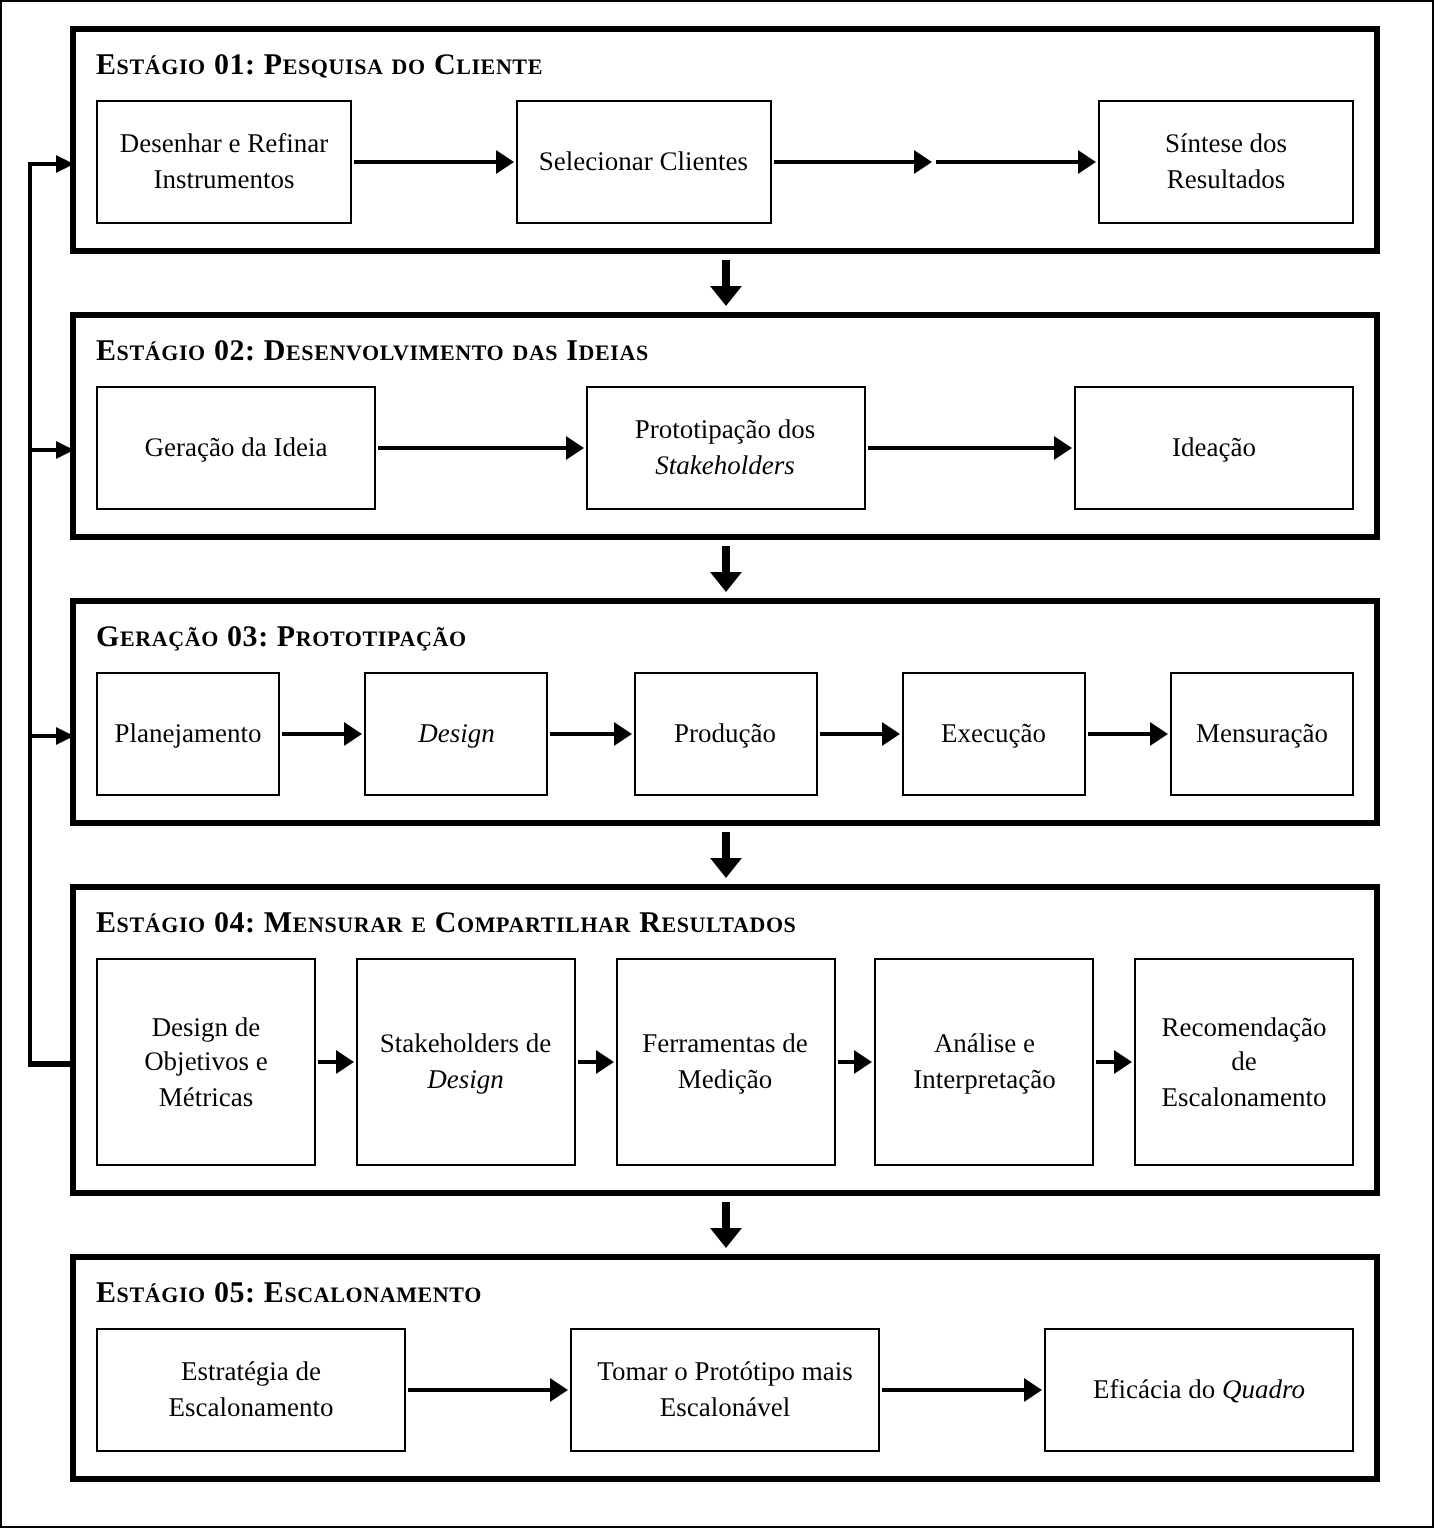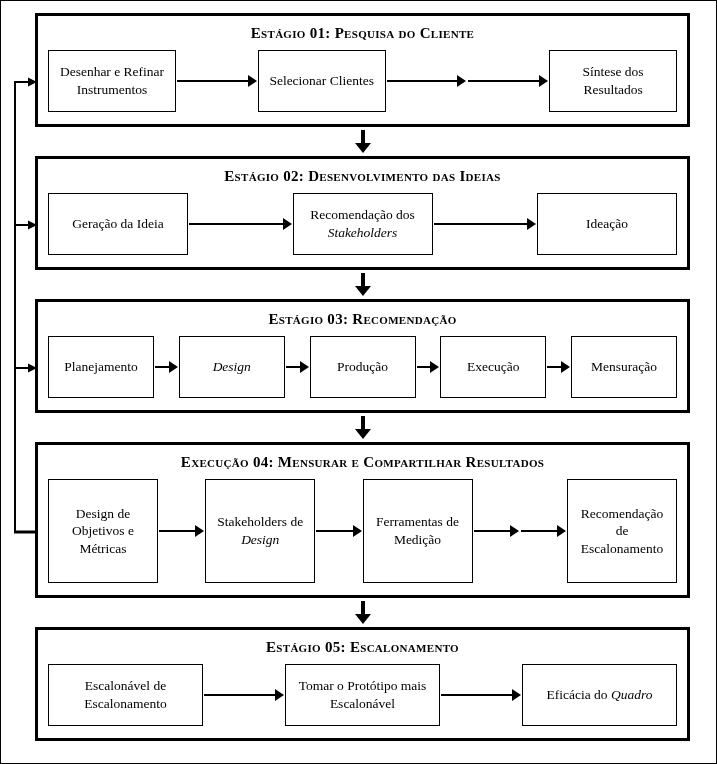--- a/index.html
+++ b/index.html
@@ -19,21 +19,21 @@
   .stage {
     border: 3px solid #000;
     padding: 6px 10px 12px;
     background: #fff;
   }
   .stage-title {
     font-size: 15px;
     font-weight: bold;
     font-variant: small-caps;
     letter-spacing: 0.3px;
-    text-align: center;
+    text-align: left;
     line-height: 22px;
   }
   .row {
     display: flex;
     align-items: center;
     justify-content: flex-start;
     margin-top: 6px;
   }
   .box {
     border: 1.5px solid #000;
@@ -44,21 +44,21 @@
     justify-content: center;
     text-align: center;
     font-size: 13.5px;
     line-height: 1.3;
     padding: 4px 5px;
     background: #fff;
   }
   .box .txt { display: inline-block; max-width: 100%; }
   .s1 .box { width: 128px; }
   .s2 .box { width: 140px; }
-  .s3 .box { width: 106px; }
+  .s3 .box { width: 92px; }
   .s4 .box { width: 110px; min-height: 104px; }
   .s5 .box { width: 155px; }
   i.it { }
 
   
   .harrow {
     position: relative;
     flex: 1 1 auto;
     min-width: 14px;
     height: 20px;
@@ -143,39 +143,39 @@
     <h2 class="stage-title">Estágio 02: Desenvolvimento das Ideias</h2>
     <div class="row">
       <div class="box">
           <span class="txt"><span>Geração da Ideia</span></span>
         </div>
       <div class="harrow">
           <span class="hline"></span>
           <span class="hhead"></span>
         </div>
       <div class="box">
-          <span class="txt"><span>Recomendação dos</span> <i class="it">Stakeholders</i></span>
+          <span class="txt"><span>Prototipação dos</span> <i class="it">Stakeholders</i></span>
         </div>
       <div class="harrow">
           <span class="hline"></span>
           <span class="hhead"></span>
         </div>
       <div class="box">
           <span class="txt"><span>Ideação</span></span>
         </div>
     </div>
   </section>
 
   <div class="vconnector">
       <span class="vline"></span>
       <span class="vhead"></span>
     </div>
 
   <section class="stage s3">
-    <h2 class="stage-title">Estágio 03: Recomendação</h2>
+    <h2 class="stage-title">Geração 03: Prototipação</h2>
     <div class="row">
       <div class="box">
           <span class="txt"><span>Planejamento</span></span>
         </div>
       <div class="harrow">
           <span class="hline"></span>
           <span class="hhead"></span>
         </div>
       <div class="box">
           <span class="txt"><i class="it">Design</i></span>
@@ -203,21 +203,21 @@
         </div>
     </div>
   </section>
 
   <div class="vconnector">
       <span class="vline"></span>
       <span class="vhead"></span>
     </div>
 
   <section class="stage s4">
-    <h2 class="stage-title">Execução 04: Mensurar e Compartilhar Resultados</h2>
+    <h2 class="stage-title">Estágio 04: Mensurar e Compartilhar Resultados</h2>
     <div class="row">
       <div class="box">
           <span class="txt"><span>Design de Objetivos e Métricas</span></span>
         </div>
       <div class="harrow">
           <span class="hline"></span>
           <span class="hhead"></span>
         </div>
       <div class="box">
           <span class="txt"><span>Stakeholders de</span> <i class="it">Design</i></span>
@@ -225,41 +225,44 @@
       <div class="harrow">
           <span class="hline"></span>
           <span class="hhead"></span>
         </div>
       <div class="box">
           <span class="txt"><span>Ferramentas de Medição</span></span>
         </div>
       <div class="harrow">
           <span class="hline"></span>
           <span class="hhead"></span>
+        </div>
+      <div class="box">
+          <span class="txt"><span>Análise e Interpretação</span></span>
         </div>
       <div class="harrow">
           <span class="hline"></span>
           <span class="hhead"></span>
         </div>
       <div class="box">
           <span class="txt"><span>Recomendação de Escalonamento</span></span>
         </div>
     </div>
   </section>
 
   <div class="vconnector">
       <span class="vline"></span>
       <span class="vhead"></span>
     </div>
 
   <section class="stage s5">
     <h2 class="stage-title">Estágio 05: Escalonamento</h2>
     <div class="row">
       <div class="box">
-          <span class="txt"><span>Escalonável de Escalonamento</span></span>
+          <span class="txt"><span>Estratégia de Escalonamento</span></span>
         </div>
       <div class="harrow">
           <span class="hline"></span>
           <span class="hhead"></span>
         </div>
       <div class="box">
           <span class="txt"><span>Tomar o Protótipo mais Escalonável</span></span>
         </div>
       <div class="harrow">
           <span class="hline"></span>

